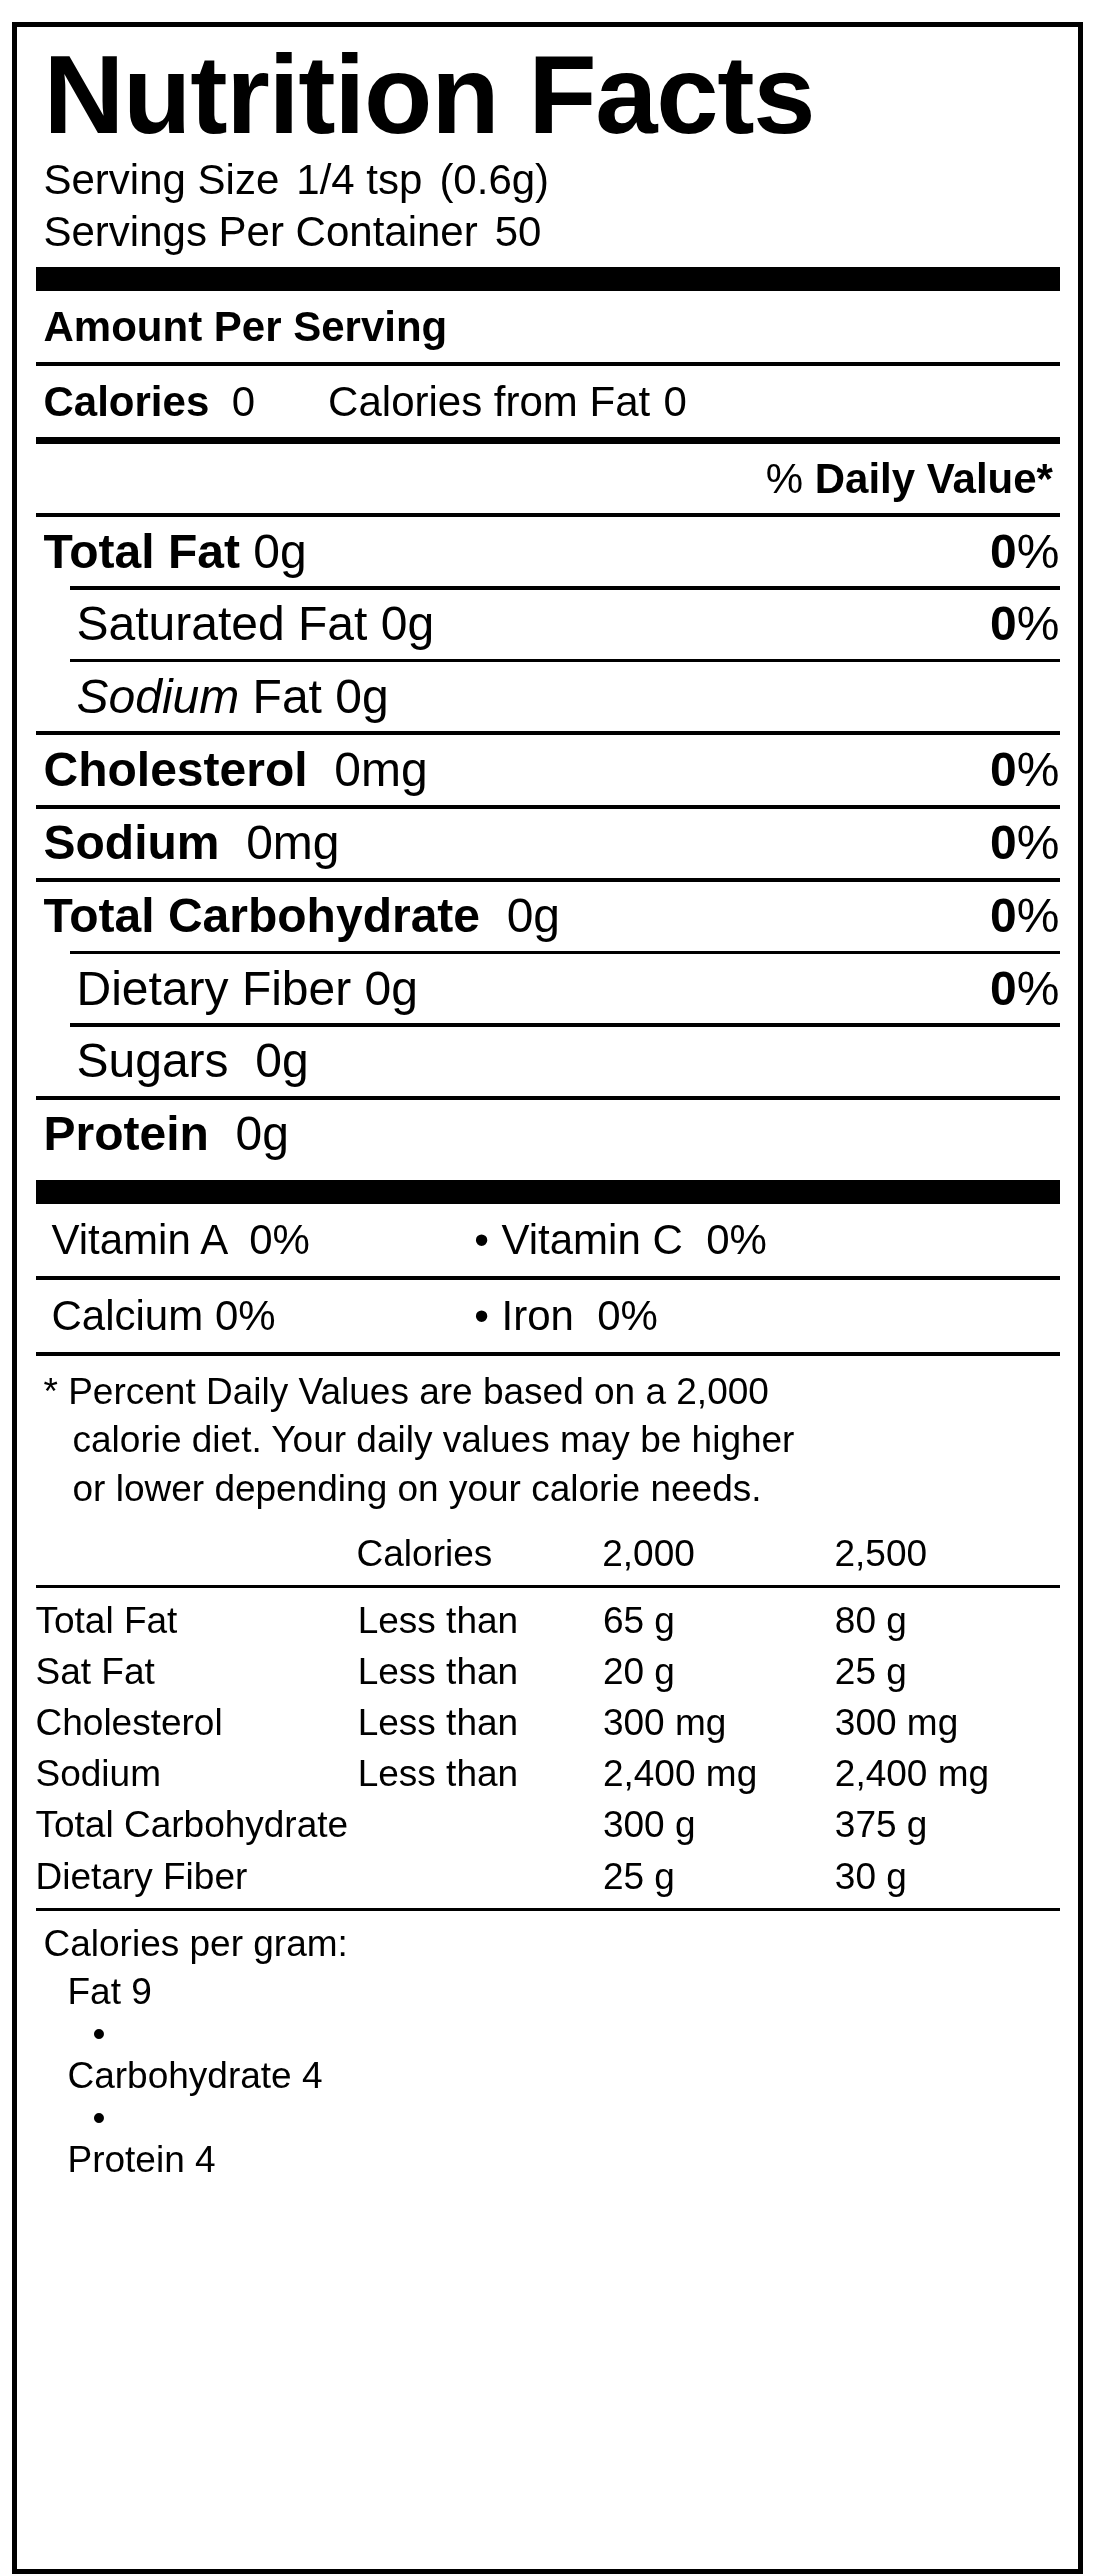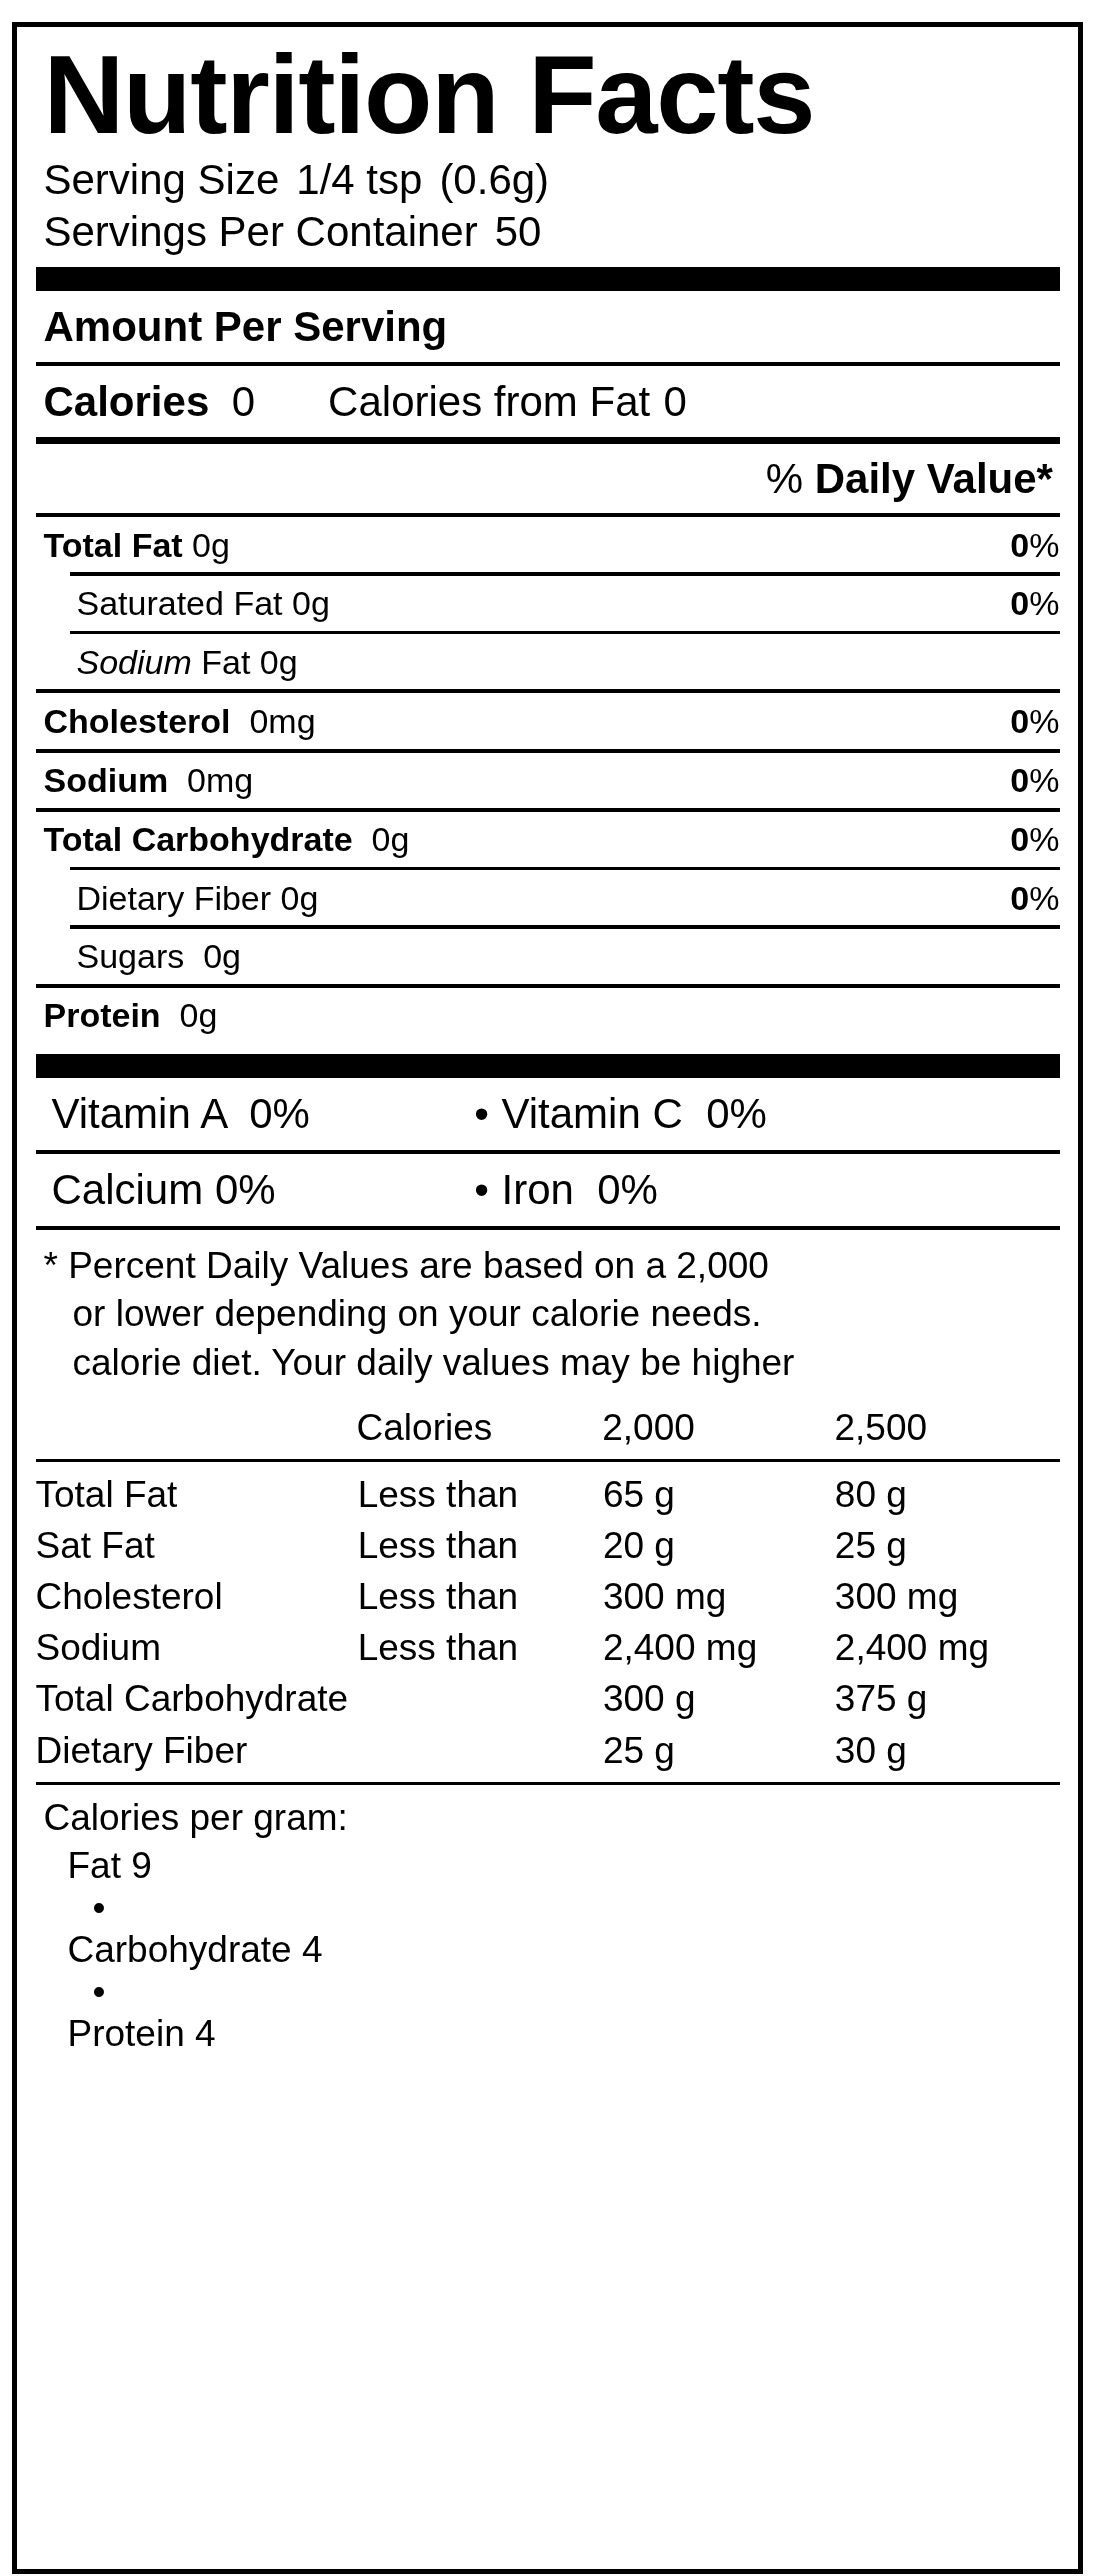--- a/index.html
+++ b/index.html
@@ -60,21 +60,21 @@
   .rule-indent {
     height: 3.3px;
     background: #000000;
     margin-left: 34px;
   }
 
   .row {
     display: flex;
     align-items: baseline;
     justify-content: space-between;
-    font-size: 34px;
+    font-size: 48px;
     line-height: 1.0;
     padding: 10.6px 0 10.6px 8px;
     text-align: center;
   }
   .row .left { white-space: nowrap; }
   .row .right { white-space: nowrap; font-weight: bold; }
   .row .right .pct { font-weight: normal; }
   .b { font-weight: bold; }
   .i { font-style: italic; }
   .indent1 { padding-left: 41px; }
@@ -309,22 +309,22 @@
       <span class="dot">•</span>
       <span class="c2">
         <span>Iron</span>
         &nbsp;<span>0</span><span>%</span>
       </span>
     </div>
     <div class="rule-thin"></div>
 
     <div class="footnote">
       <span class="hang">* Percent Daily Values are based on a 2,000</span>
+      <span class="ind">calorie diet. Your daily values may be higher</span>
       <span class="ind">or lower depending on your calorie needs.</span>
-      <span class="ind">calorie diet. Your daily values may be higher</span>
     </div>
 
     <table class="dv">
       <tbody>
           <tr>
         <td class="col-name"></td>
         <td class="col-less">Calories</td>
         <td class="col-2000">2,000</td>
         <td class="col-2500">2,500</td>
       </tr>

